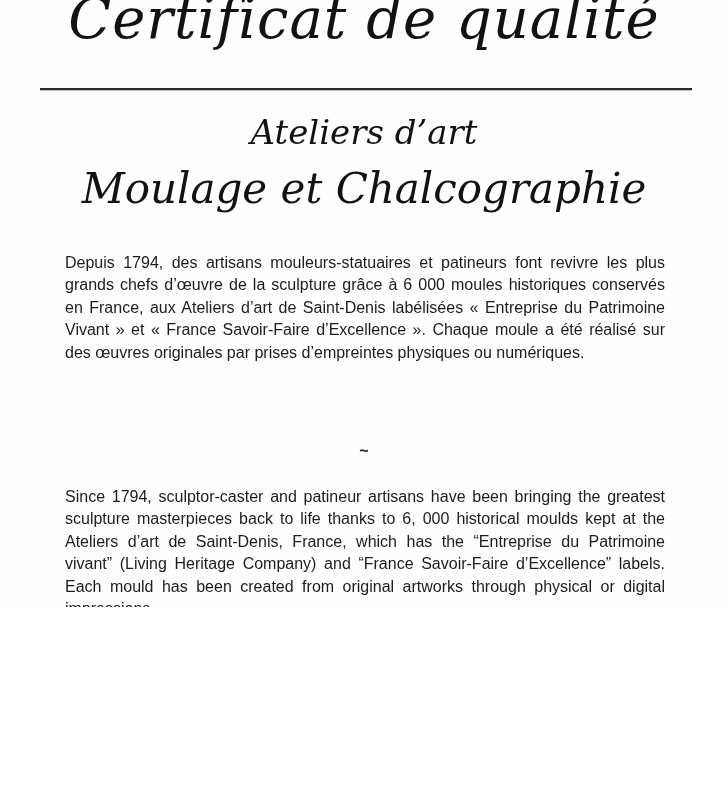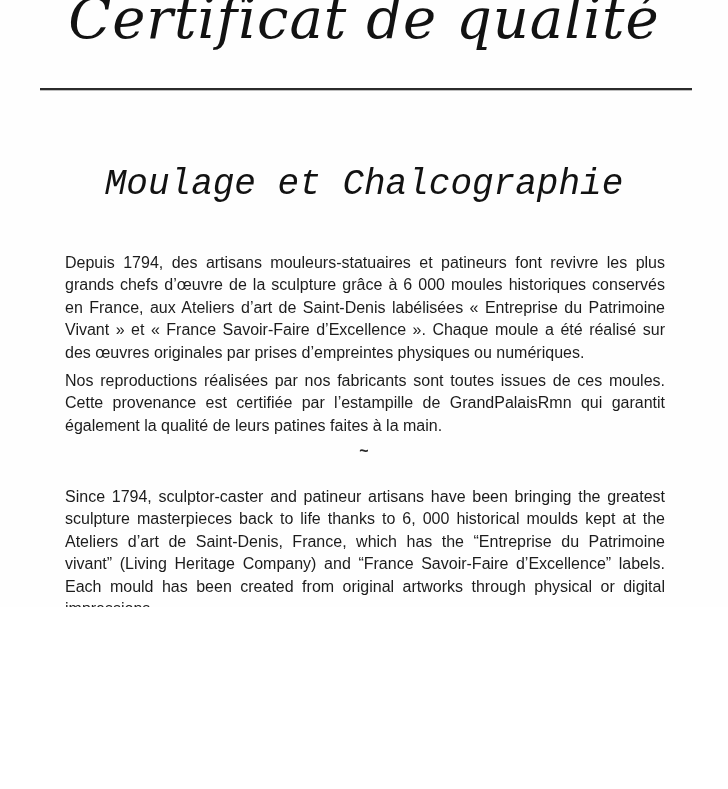--- a/index.html
+++ b/index.html
@@ -22,21 +22,21 @@
     text-align:center;
     font-size:56px;
     letter-spacing:1px;
   }
   .rule{
     position:absolute;top:88px;left:40px;width:652px;height:2px;
     background:#2b2b2b;
     box-shadow:0 1px 0 rgba(0,0,0,.25);
   }
   .sub1{position:absolute;top:112px;left:0;right:0;text-align:center;font-size:34px;}
-  .sub2{position:absolute;top:164px;left:0;right:0;text-align:center;font-size:36px;font-family:Liberation Mono, monospace;}
+  .sub2{position:absolute;top:164px;left:0;right:0;text-align:center;font-size:42px;}
   .bodycol{position:absolute;left:65px;width:600px;}
   .para{
     margin:0;
     font-size:16px;
     line-height:22.4px;
     text-align:justify;
     color:#1c1c1c;
   }
   .p-fr1{top:252px;}
   .p-fr2{top:370px;}
@@ -72,24 +72,24 @@
 </style>
 </head>
 <body>
 
 <div class="page">
 
   <div class="title script">Certificat de qualité</div>
 
   <div class="rule"></div>
 
+  <div class="sub1 script">Ateliers d’art</div>
   <div class="sub2 script">Moulage et Chalcographie</div>
 
   <p class="para bodycol p-fr1" style="position:absolute;">Depuis 1794, des artisans mouleurs-statuaires et patineurs font revivre les plus grands chefs d’œuvre de la sculpture grâce à 6 000 moules historiques conservés en France, aux Ateliers d’art de Saint-Denis labélisées « Entreprise du Patrimoine Vivant » et « France Savoir-Faire d’Excellence ». Chaque moule a été réalisé sur des œuvres originales par prises d’empreintes physiques ou numériques.</p>
-  <p class="para bodycol p-fr2" style="position:absolute;">Nos reproductions réalisées par nos fabricants sont toutes issues de ces moules. Cette provenance est certifiée par l’estampille de GrandPalaisRmn qui garantit également la qualité de leurs patines faites à la main.</p>
 
   <div class="tilde">~</div>
 
   <p class="para p-en bodycol p-en1" style="position:absolute;">Since 1794, sculptor-caster and patineur artisans have been bringing the greatest sculpture masterpieces back to life thanks to 6, 000 historical moulds kept at the Ateliers d’art de Saint-Denis, France, which has the “Entreprise du Patrimoine vivant” (Living Heritage Company) and “France Savoir-Faire d’Excellence” labels. Each mould has been created from original artworks through physical or digital impressions.</p>
 
   <div class="gp-logo">
     <div class="gp-top">GrandPalais</div>
     <div class="gp-bottom">RmnAteliers</div>
   </div>
 

